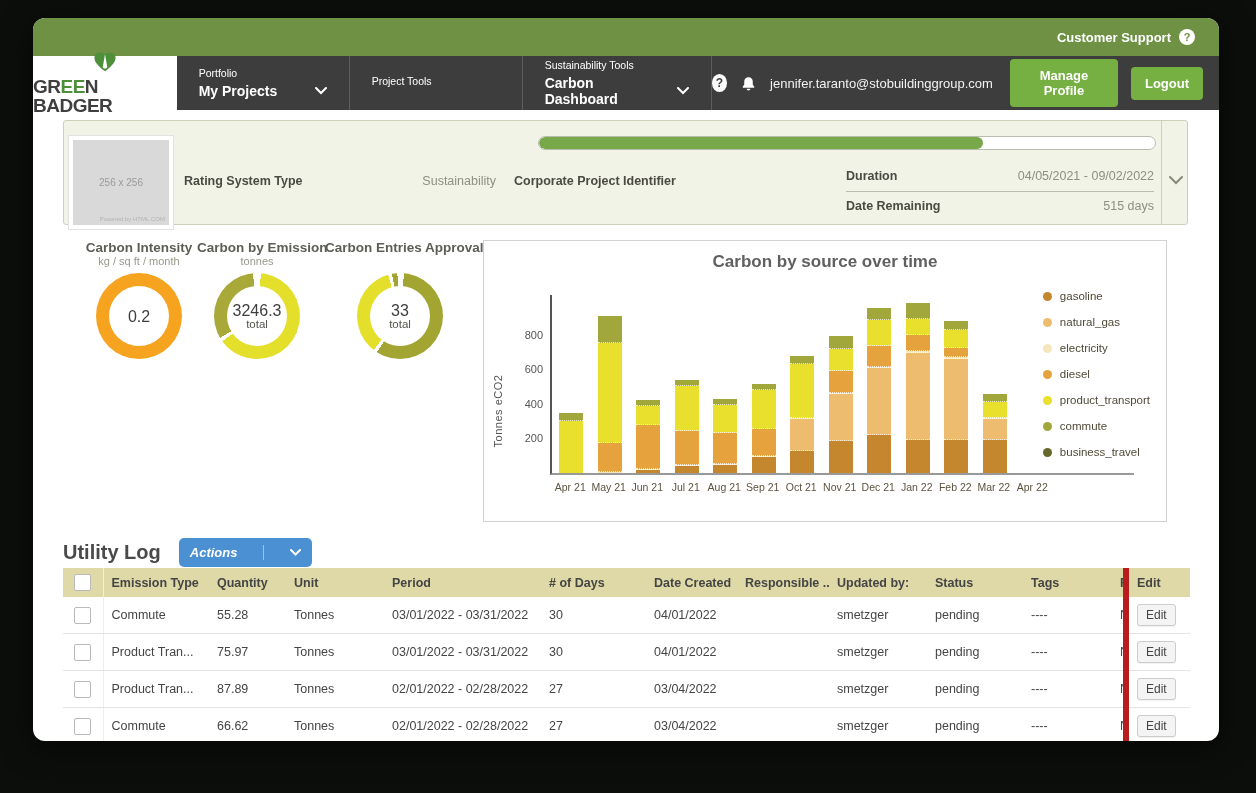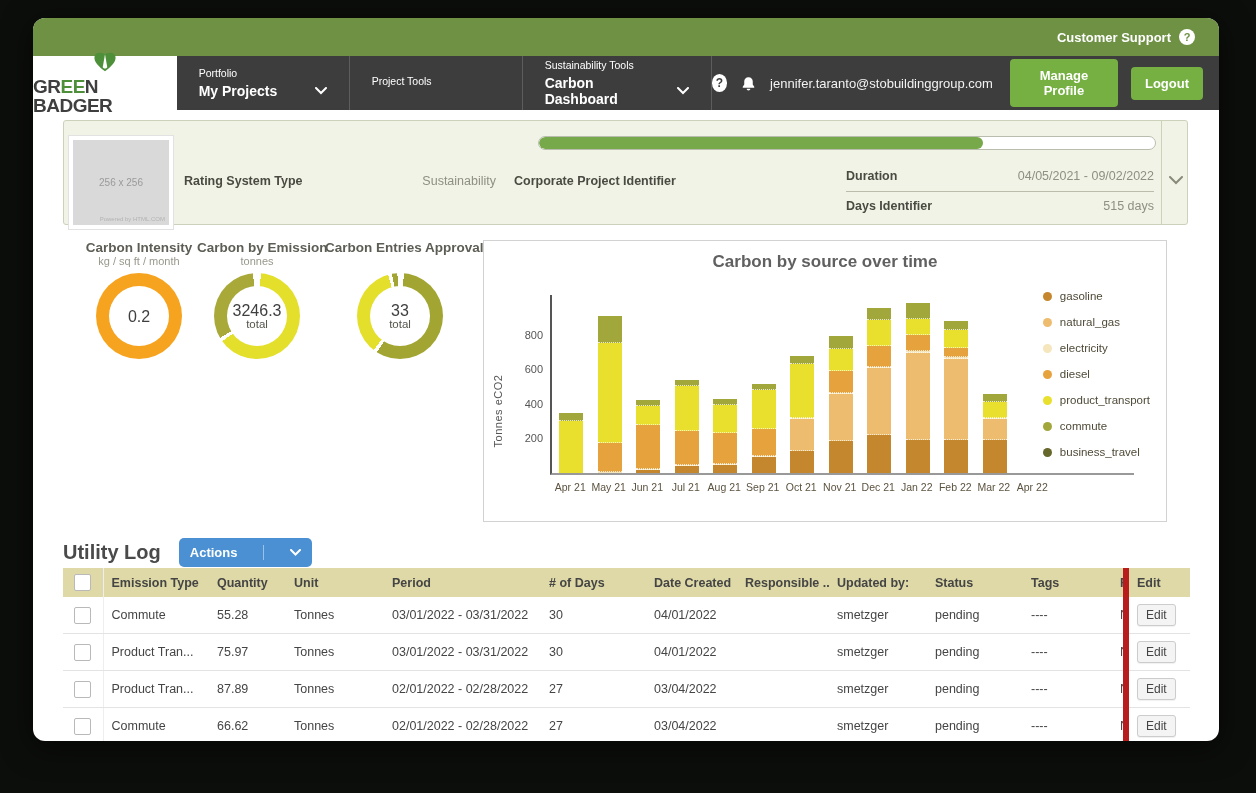--- a/index.html
+++ b/index.html
@@ -61,21 +61,21 @@
   .seg + .seg{border-bottom:1px dotted rgba(255,255,255,.75);box-sizing:border-box;}
   .xlabels{position:absolute;left:67px;top:240px;width:501px;display:flex;}
   .xlabels span{flex:0 0 38.5px;text-align:center;font-size:10.5px;color:#5c5340;white-space:nowrap;}
   .legend{position:absolute;right:16px;top:42px;}
   .legend-item{display:flex;align-items:center;gap:8px;height:26px;cursor:pointer;}
   .legend-dot{width:9px;height:9px;border-radius:50%;flex:0 0 9px;}
   .legend-label{font-size:11.5px;color:#4f4a38;}
   
   .ul-head{position:absolute;left:30px;top:520px;display:flex;align-items:center;gap:18px;}
   .ul-title{font-size:20px;font-weight:bold;color:#4a4a4a;}
-  .actions-btn{background:#4a90d2;color:#fff;border:none;border-radius:5px;font-size:13px;font-weight:bold;padding:7px 11px;display:flex;align-items:center;gap:26px;cursor:pointer;font-family:inherit;}
+  .actions-btn{background:#4a90d2;color:#fff;border:none;border-radius:5px;font-size:13px;font-weight:bold;padding:7px 11px;display:flex;align-items:center;gap:26px;cursor:pointer;font-family:inherit;font-style:italic;}
   .actions-sep{width:1px;height:15px;background:rgba(255,255,255,.45);}
   table.ul{position:absolute;left:30px;top:550px;width:1127px;border-collapse:collapse;table-layout:fixed;font-size:12.5px;color:#454545;}
   table.ul th{background:#ded9a6;font-weight:bold;text-align:left;padding:6px 8px;white-space:nowrap;overflow:hidden;}
   table.ul td{background:#fff;border-bottom:1px solid #e3e3e3;padding:7px 8px;white-space:nowrap;overflow:hidden;}
   td.cb-cell,th.cb-cell{border-right:1px solid #eee;}
   .cbx{width:15px;height:15px;background:#fff;border:1px solid #b9b9b9;border-radius:2px;margin:0 auto;cursor:pointer;}
   th.edit-col,td.edit-col{border-left:6px solid #b91c1c;}
   .edit-btn{padding:3px 8px;border:1px solid #ccc;background:#f4f4f4;border-radius:3px;font-size:12px;color:#444;cursor:pointer;box-shadow:0 1px 1px rgba(0,0,0,.06);font-family:inherit;}
 </style>
 </head>
@@ -147,21 +147,21 @@
     </div>
     <div class="progress-track">
       <div class="progress-fill" id="progress-fill" style="width: 72%;"></div>
     </div>
     <span class="f-label" style="left:120px;top:53px;">Rating System Type</span>
     <span class="f-value" style="left:310px;top:53px;width:122px;text-align:right;">Sustainability</span>
     <span class="f-label" style="left:450px;top:53px;">Corporate Project Identifier</span>
     <span class="f-label" style="left:782px;top:48px;">Duration</span>
     <span class="f-value" style="right:33px;top:48px;">04/05/2021 - 09/02/2022</span>
     <span class="dur-line"></span>
-    <span class="f-label" style="left:782px;top:78px;">Days Identifier</span>
+    <span class="f-label" style="left:782px;top:78px;">Date Remaining</span>
     <span class="f-value" style="right:33px;top:78px;">515 days</span>
     <span class="card-divider"></span>
     <span class="card-chevron">
       <svg width="14" height="9" viewBox="0 0 14 9">
           <path d="M1 1l6 6 6-6" fill="none" stroke="#8a8a7a" stroke-width="2" stroke-linecap="round"></path>
         </svg>
     </span>
   </div>
 
   <div id="kpi-zone">

